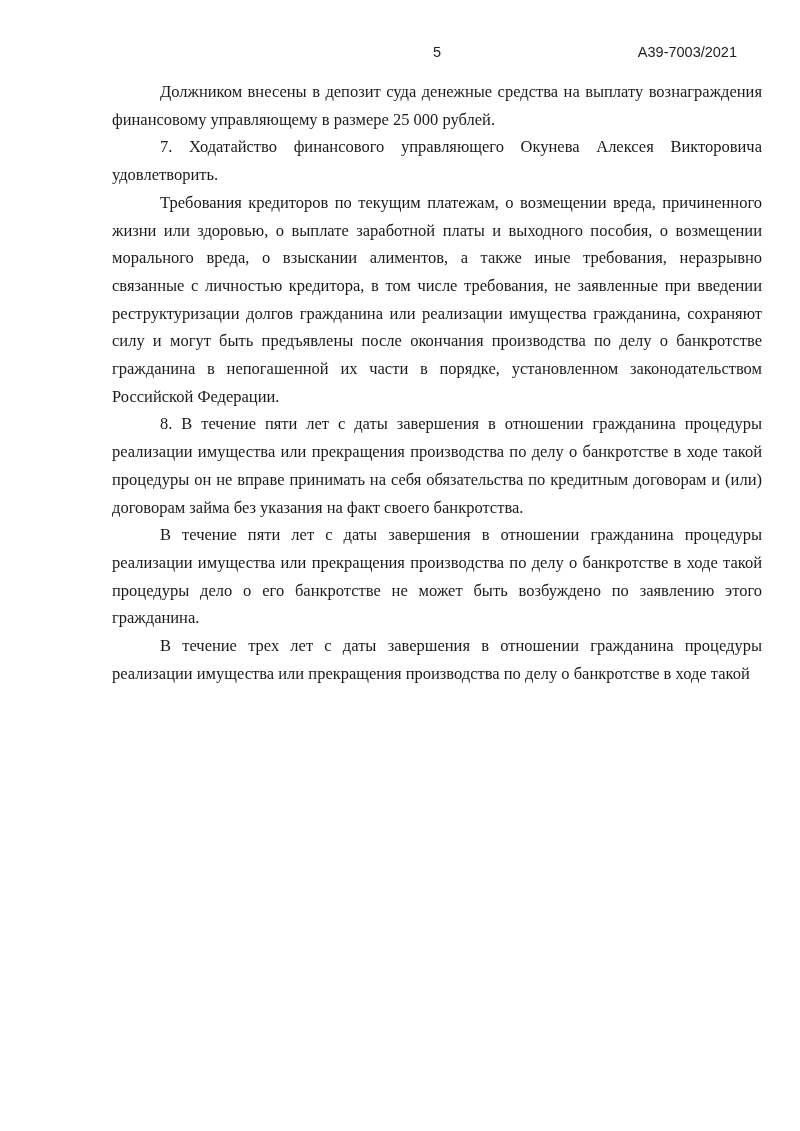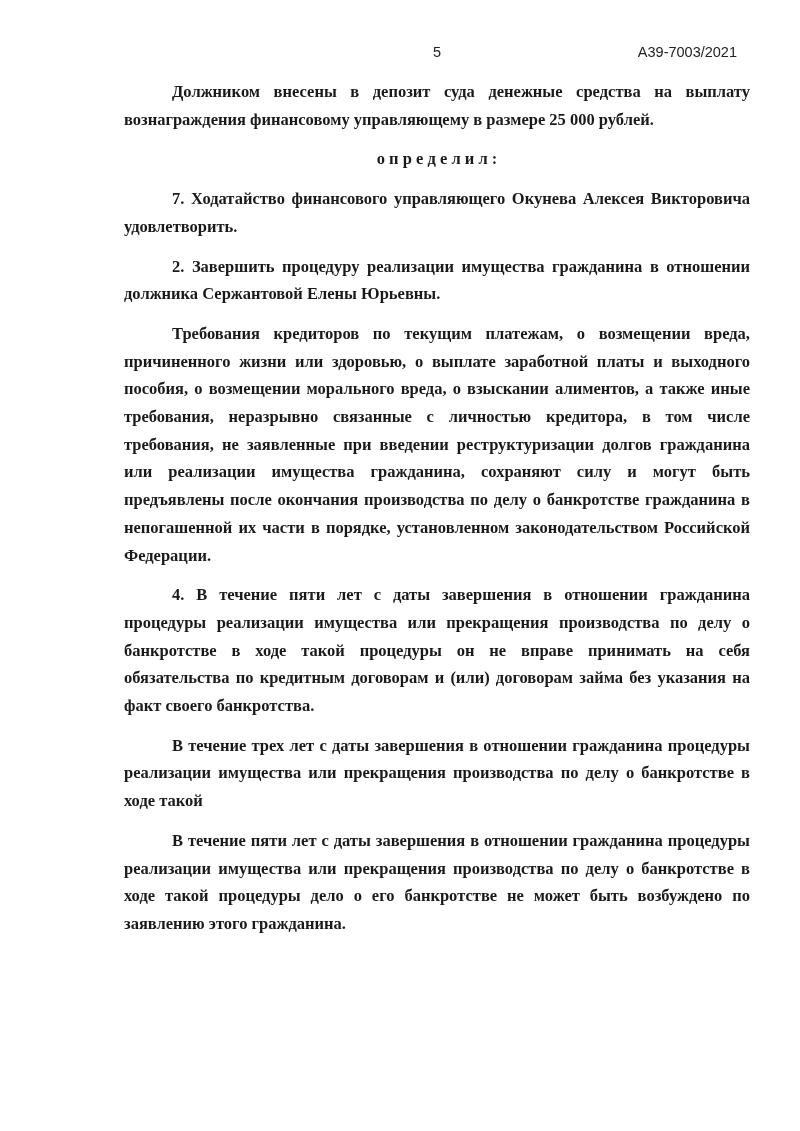--- a/index.html
+++ b/index.html
@@ -43,46 +43,43 @@
   }
   .doc-body {
     margin-top: 18px;
     font-family: "Liberation Serif", serif;
     font-size: 16.5px;
     line-height: 27.7px;
     text-align: justify;
     hyphens: none;
   }
   .doc-body p {
-    margin: 12px;
+    margin: 0;
     padding: 0;
     text-indent: 48px;
-    font-weight: bold;
   }
   .doc-body p.center {
     text-align: center;
     text-indent: 0;
   }
 </style>
 </head>
 <body>
 
 <div class="page">
   <div class="content">
 
     <div class="doc-header">
       <span class="page-num">5</span>
       <span class="case-num">А39-7003/2021</span>
     </div>
 
     <div class="doc-body">
       <p>Должником внесены в депозит суда денежные средства на выплату вознаграждения финансовому управляющему в размере 25 000 рублей.</p>
-      <p class="center">о п р е д е л и л :</p>
       <p>7. Ходатайство финансового управляющего Окунева Алексея Викторовича удовлетворить.</p>
-      <p>2. Завершить процедуру реализации имущества гражданина в отношении должника Сержантовой Елены Юрьевны.</p>
       <p>Требования кредиторов по текущим платежам, о возмещении вреда, причиненного жизни или здоровью, о выплате заработной платы и выходного пособия, о возмещении морального вреда, о взыскании алиментов, а также иные требования, неразрывно связанные с личностью кредитора, в том числе требования, не заявленные при введении реструктуризации долгов гражданина или реализации имущества гражданина, сохраняют силу и могут быть предъявлены после окончания производства по делу о банкротстве гражданина в непогашенной их части в порядке, установленном законодательством Российской Федерации.</p>
-      <p>4. В течение пяти лет с даты завершения в отношении гражданина процедуры реализации имущества или прекращения производства по делу о банкротстве в ходе такой процедуры он не вправе принимать на себя обязательства по кредитным договорам и (или) договорам займа без указания на факт своего банкротства.</p>
+      <p>8. В течение пяти лет с даты завершения в отношении гражданина процедуры реализации имущества или прекращения производства по делу о банкротстве в ходе такой процедуры он не вправе принимать на себя обязательства по кредитным договорам и (или) договорам займа без указания на факт своего банкротства.</p>
+      <p>В течение пяти лет с даты завершения в отношении гражданина процедуры реализации имущества или прекращения производства по делу о банкротстве в ходе такой процедуры дело о его банкротстве не может быть возбуждено по заявлению этого гражданина.</p>
       <p>В течение трех лет с даты завершения в отношении гражданина процедуры реализации имущества или прекращения производства по делу о банкротстве в ходе такой</p>
-      <p>В течение пяти лет с даты завершения в отношении гражданина процедуры реализации имущества или прекращения производства по делу о банкротстве в ходе такой процедуры дело о его банкротстве не может быть возбуждено по заявлению этого гражданина.</p>
     </div>
 
   </div>
 </div>
 
 </body></html>

